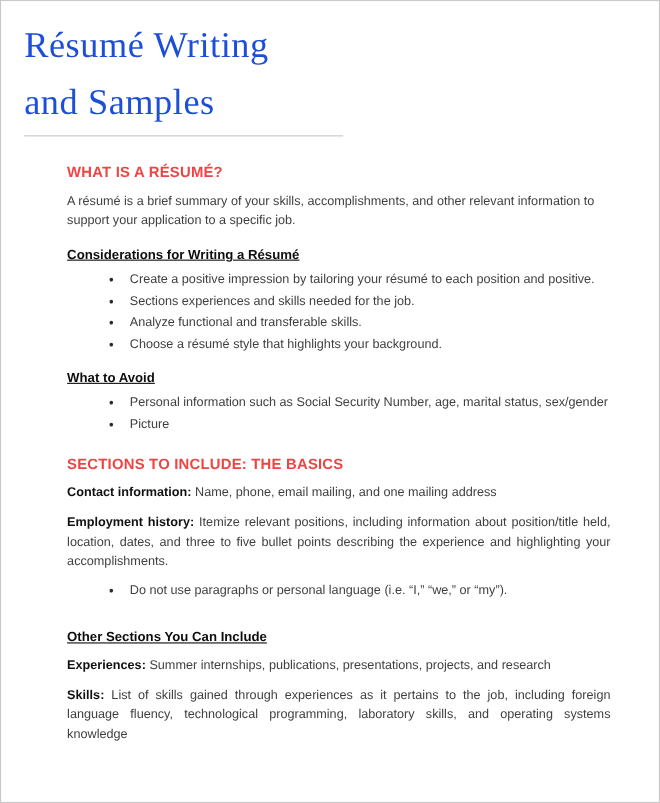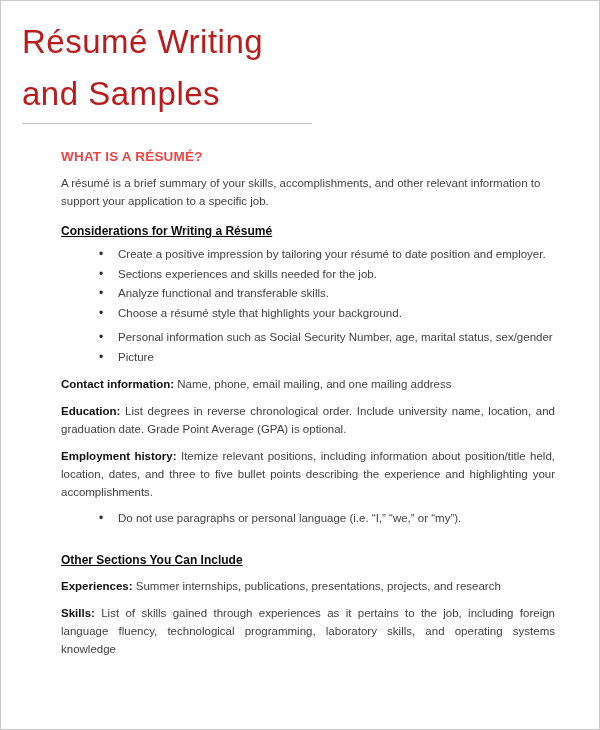--- a/index.html
+++ b/index.html
@@ -9,22 +9,23 @@
     background: #ffffff;
     border: 1px solid #c9c9c9;
     color: #3f3f3f;
     overflow: hidden;
   }
   .doc-title {
     padding: 15px 0 0 21px;
     font-size: 33px;
     line-height: 52px;
     font-weight: 400;
-    color: #b91c1c;
+    color: #1d4ed8;
     letter-spacing: 0.5px;
+    font-family: Liberation Serif, serif;
   }
   .title-rule {
     border: none;
     border-top: 1px solid #c6c6c6;
     width: 290px;
     margin: 3px 0 0 21px;
   }
   .content {
     padding: 24px 44px 0 60px;
     font-size: 11.5px;
@@ -80,35 +81,36 @@
 </div>
 <hr class="title-rule">
 
 <div class="content">
 
   <h2>WHAT IS A RÉSUMÉ?</h2>
   <p>A résumé is a brief summary of your skills, accomplishments, and other relevant information to support your application to a specific job.</p>
 
   <h3>Considerations for Writing a Résumé</h3>
   <ul>
-    <li>Create a positive impression by tailoring your résumé to date position and employer.</li>
+    <li>Create a positive impression by tailoring your résumé to each position and positive.</li>
     <li>Sections experiences and skills needed for the job.</li>
     <li>Analyze functional and transferable skills.</li>
     <li>Choose a résumé style that highlights your background.</li>
   </ul>
 
+  <h3>What to Avoid</h3>
   <ul>
     <li>Personal information such as Social Security Number, age, marital status, sex/gender</li>
     <li>Picture</li>
   </ul>
 
+  <h2>SECTIONS TO INCLUDE: THE BASICS</h2>
 
   <p><b class="lead">Contact information:</b><span> Name, phone, email mailing, and one mailing address</span></p>
 
-  <p class="just"><b class="lead">Education:</b><span> List degrees in reverse chronological order. Include university name, location, and graduation date. Grade Point Average (GPA) is optional.</span></p>
 
   <p class="just"><b class="lead">Employment history:</b><span> Itemize relevant positions, including information about position/title held, location, dates, and three to five bullet points describing the experience and highlighting your accomplishments.</span></p>
 
   <ul>
     <li>Do not use paragraphs or personal language (i.e. “I,” “we,” or “my”).</li>
   </ul>
 
   <div class="gap-sm"></div>
 
   <h3>Other Sections You Can Include</h3>

